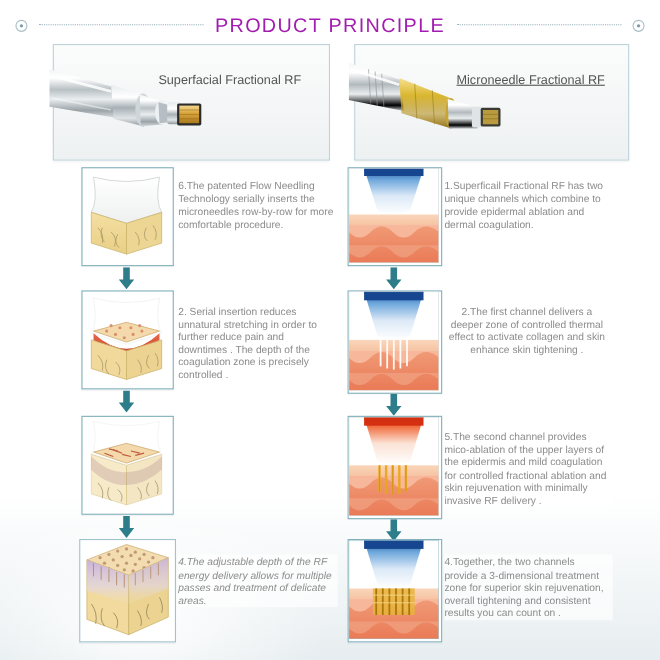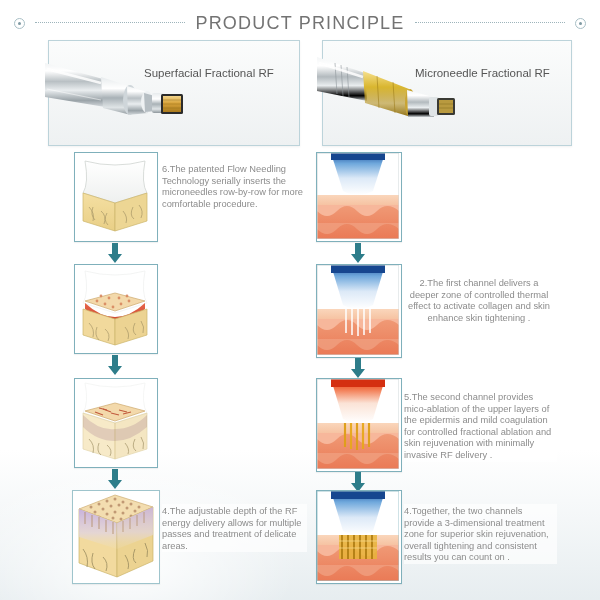--- a/index.html
+++ b/index.html
@@ -33,39 +33,39 @@
     border-top:1px dotted #9db4bb;
     margin:0 10px;
   }
   .enddot{
     flex:0 0 auto;width:9px;height:9px;border-radius:50%;
     border:1px solid #a9bfc6;background:#fff;
     display:flex;align-items:center;justify-content:center;
   }
   .enddot i{display:block;width:3px;height:3px;border-radius:50%;background:#7f9aa3;}
   .title{
-    font-size:18px;letter-spacing:1.2px;color:#737373;
+    font-size:18px;letter-spacing:1.2px;color:#a21caf;
     white-space:nowrap;font-weight:400;
   }
 
   
   .devcard{
     position:absolute;top:40px;height:104px;
     background:linear-gradient(to bottom,#fbfcfc,#eef1f2);
     border:1px solid #bcd3da;
     box-shadow:0 1px 2px rgba(0,0,0,.06);
     text-align:center;
   }
   #dev-left{left:48px;width:250px;}
   #dev-right{left:322px;width:248px;}
   .devlabel{
     position:absolute;top:26px;font-size:11.5px;color:#555;white-space:nowrap;
   }
   #dev-left .devlabel{left:95px;}
-  #dev-right .devlabel{left:92px;}
+  #dev-right .devlabel{left:92px;text-decoration:underline;}
 
   
   .hp{position:absolute;left:-6px;top:4px;width:185px;height:100px;}
   .diagbox{
     position:absolute;border:1px solid #7fb0bb;background:#fff;
     box-shadow:0 1px 1px rgba(0,0,0,.05);
   }
   .txtbox{
     position:absolute;background:rgba(255,255,255,.65);
     font-size:9.3px;line-height:11.6px;color:#8c8c8c;
@@ -245,20 +245,21 @@
       <g stroke="#9a8c5f" stroke-width=".8" fill="none" opacity=".75">
         <path d="M14 58 q6 6 4 14"></path>
           <path d="M22 62 q-3 8 2 13"></path>
         <path d="M30 64 q6 5 3 12"></path>
           <path d="M50 62 q5 6 3 12"></path>
         <path d="M60 58 q-4 8 1 12"></path>
           <path d="M66 56 q4 6 2 12"></path>
       </g>
     </svg>
   </div>
+  <div class="txtbox" style="left:162px;top:276px;width:142px;">2. Serial insertion reduces unnatural stretching in order to further reduce pain and downtimes . The depth of the coagulation zone is precisely controlled .</div>
   <div class="arrow" style="left:107px;top:355px;">
     <svg width="16" height="20" viewBox="0 0 16 20">
         <path d="M5 0 h6 v11 h4 L8 20 L1 11 h4 Z" fill="#2e7d8a"></path>
       </svg>
   </div>
 
   <div class="diagbox" style="left:74px;top:378px;width:82px;height:88px;">
     <svg width="80" height="86" viewBox="0 0 80 86">
       <path d="M10 4 Q14 24 8 34 L40 44 L72 34 Q66 24 70 4 Q40 12 10 4 Z" fill="#ffffff" opacity=".5" stroke="#e2e5e3" stroke-width=".7"></path>
       <path d="M10 32 L40 42 L70 32 L40 24 Z" fill="#f3d9ab" stroke="#cda96d" stroke-width=".7"></path>
@@ -347,21 +348,21 @@
       <g stroke="#8f8258" stroke-width=".9" fill="none" opacity=".8">
         <path d="M10 58 q6 8 4 18"></path>
           <path d="M20 62 q-3 10 2 16"></path>
         <path d="M30 66 q6 6 3 14"></path>
           <path d="M52 64 q5 8 3 14"></path>
         <path d="M62 58 q-4 10 1 14"></path>
           <path d="M72 52 q4 8 2 14"></path>
       </g>
     </svg>
   </div>
-  <div class="txtbox" style="left:162px;top:504px;width:142px;">4.The adjustable depth of the RF energy delivery allows for multiple passes and treatment of delicate areas.</div>
+  <div class="txtbox" style="left:162px;top:504px;width:142px;font-style:italic;">4.The adjustable depth of the RF energy delivery allows for multiple passes and treatment of delicate areas.</div>
 
   <div class="diagbox" style="left:316px;top:152px;width:84px;height:88px;">
     <svg width="82" height="86" viewBox="0 0 82 86">
       <defs>
         <linearGradient id="tipblue" x1="0" y1="0" x2="0" y2="1">
           <stop offset="0%" stop-color="#1b4f9c"></stop>
             <stop offset="25%" stop-color="#6fa8dc"></stop>
           <stop offset="60%" stop-color="#dce9f7"></stop>
             <stop offset="100%" stop-color="#ffffff"></stop>
         </linearGradient>
@@ -377,20 +378,21 @@
       <rect x="0" y="0" width="82" height="86" fill="#ffffff"></rect>
       <path d="M14 0 L68 0 L56 38 Q41 46 26 38 Z" fill="url(#tipblue)"></path>
       <rect x="14" y="0" width="54" height="7" fill="#16468f"></rect>
       <rect x="0" y="42" width="82" height="10" fill="url(#epi)"></rect>
       <rect x="0" y="52" width="82" height="34" fill="url(#der)"></rect>
       <path d="M0 58 q10 10 20 0 q10 -10 20 0 q10 10 20 0 q10 -10 22 0 L82 52 L0 52 Z" fill="#f7b79b"></path>
       <path d="M0 76 q10 10 20 0 q10 -10 20 0 q10 10 20 0 q10 -10 22 0 L82 70 L0 70 Z" fill="#f09d7e" opacity=".85"></path>
       <rect x="0" y="0" width="82" height="86" fill="none" stroke="#cfd6d8" stroke-width="1"></rect>
     </svg>
   </div>
+  <div class="txtbox" style="left:404px;top:162px;width:150px;">1.Superficail Fractional RF has two unique channels which combine to provide epidermal ablation and dermal coagulation.</div>
   <div class="arrow" style="left:350px;top:243px;">
     <svg width="16" height="20" viewBox="0 0 16 20">
         <path d="M5 0 h6 v11 h4 L8 20 L1 11 h4 Z" fill="#2e7d8a"></path>
       </svg>
   </div>
 
   <div class="diagbox" style="left:316px;top:264px;width:84px;height:92px;">
     <svg width="82" height="90" viewBox="0 0 82 90">
       <rect x="0" y="0" width="82" height="90" fill="#ffffff"></rect>
       <path d="M14 0 L68 0 L56 40 Q41 48 26 40 Z" fill="url(#tipblue)"></path>

